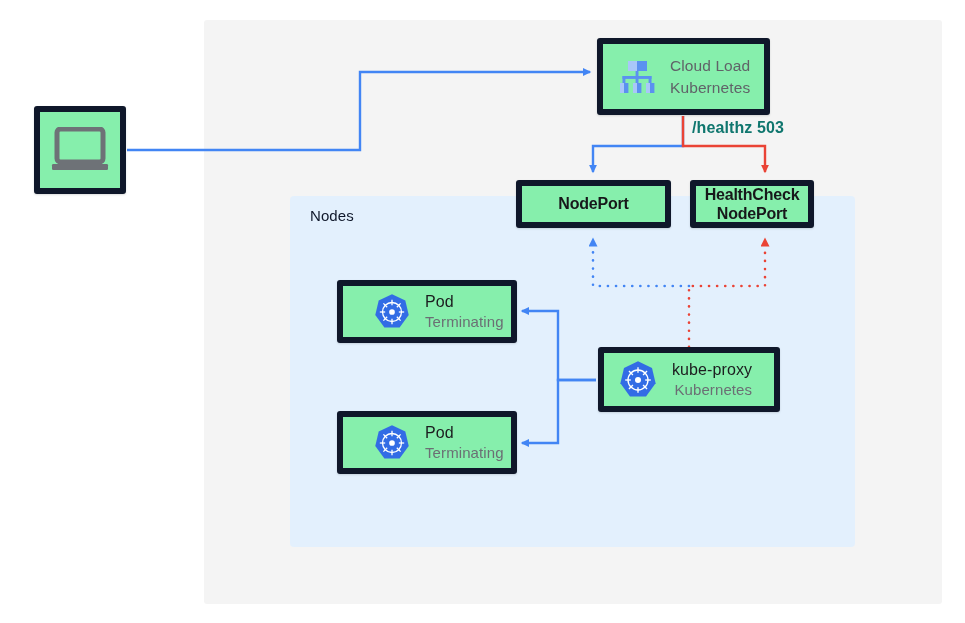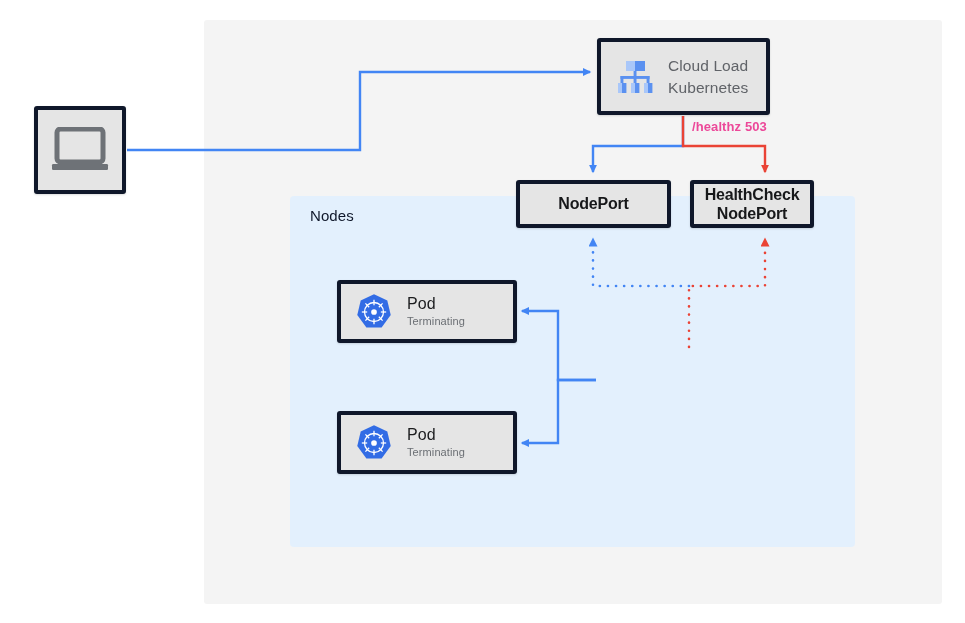--- a/index.html
+++ b/index.html
@@ -43,22 +43,22 @@
     left: 310px;
     top: 207px;
     font-size: 15px;
     color: #0f172a;
     letter-spacing: 0.1px;
   }
 
   
   .card {
     position: absolute;
-    background: #e5e5e5;
-    border: 4px solid #0f172a;
+    background: #86efac;
+    border: 6px solid #0f172a;
     border-radius: 3px;
     box-shadow: 0 1px 2px rgba(60,64,67,0.18);
     box-sizing: border-box;
   }
 
   
   .card-client {
     left: 34px;
     top: 106px;
     width: 92px;
@@ -117,33 +117,33 @@
     letter-spacing: -0.2px;
   }
 
   
   .card-pod {
     left: 337px;
     width: 180px;
     height: 63px;
     display: flex;
     align-items: center;
-    padding-left: 14px;
+    padding-left: 30px;
   }
   .card-pod-1 { top: 280px; }
   .card-pod-2 { top: 411px; }
   .k8s-icon { flex: 0 0 auto; margin-right: 14px; }
   .pod-title {
     font-size: 16px;
     color: #1c1d1f;
     line-height: 1.25;
     letter-spacing: 0.1px;
   }
   .pod-sub {
-    font-size: 11px;
+    font-size: 15px;
     color: #6b6f74;
     line-height: 1.3;
     letter-spacing: 0.1px;
     text-align: right;
   }
 
   
   .card-kubeproxy {
     left: 598px;
     top: 347px;
@@ -152,23 +152,23 @@
     display: flex;
     align-items: center;
     padding-left: 14px;
   }
 
   
   .healthz-label {
     position: absolute;
     left: 692px;
     top: 119px;
-    font-size: 13px;
+    font-size: 16px;
     font-weight: bold;
-    color: #ec4899;
+    color: #0f766e;
     letter-spacing: 0.1px;
   }
 
   
   #wires {
     position: absolute;
     left: 0;
     top: 0;
     width: 965px;
     height: 623px;
@@ -297,14 +297,35 @@
         <line x1="72.6" y1="27.4" x2="62.7" y2="37.3"></line>
         <line x1="37.3" y1="62.7" x2="27.4" y2="72.6"></line>
       </g>
     </svg>
     <div>
       <div class="pod-title">Pod</div>
       <div class="pod-sub">Terminating</div>
     </div>
   </div>
 
+  <div class="card card-kubeproxy">
+    <svg class="k8s-icon" width="40" height="40" viewBox="0 0 100 100" xmlns="http://www.w3.org/2000/svg">
+      <polygon points="50,3 85,20 94,58 70,91 30,91 6,58 15,20" fill="#326ce5"></polygon>
+      <g fill="none" stroke="#ffffff" stroke-width="3.4">
+        <circle cx="50" cy="50" r="25"></circle>
+        <circle cx="50" cy="50" r="7.5" fill="#ffffff" stroke="none"></circle>
+        <line x1="50" y1="18" x2="50" y2="32"></line>
+        <line x1="50" y1="68" x2="50" y2="82"></line>
+        <line x1="18" y1="50" x2="32" y2="50"></line>
+        <line x1="68" y1="50" x2="82" y2="50"></line>
+        <line x1="27.4" y1="27.4" x2="37.3" y2="37.3"></line>
+        <line x1="62.7" y1="62.7" x2="72.6" y2="72.6"></line>
+        <line x1="72.6" y1="27.4" x2="62.7" y2="37.3"></line>
+        <line x1="37.3" y1="62.7" x2="27.4" y2="72.6"></line>
+      </g>
+    </svg>
+    <div>
+      <div class="pod-title">kube-proxy</div>
+      <div class="pod-sub">Kubernetes</div>
+    </div>
+  </div>
 
 </div>
 
 </body></html>

